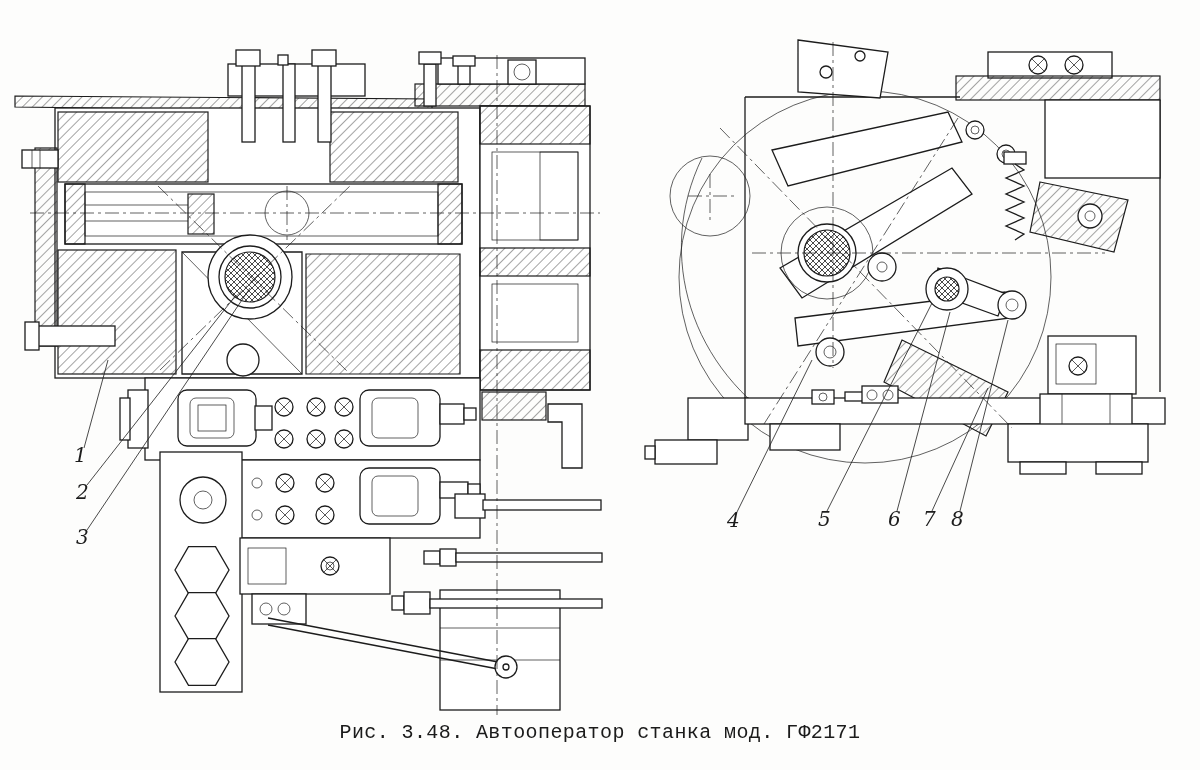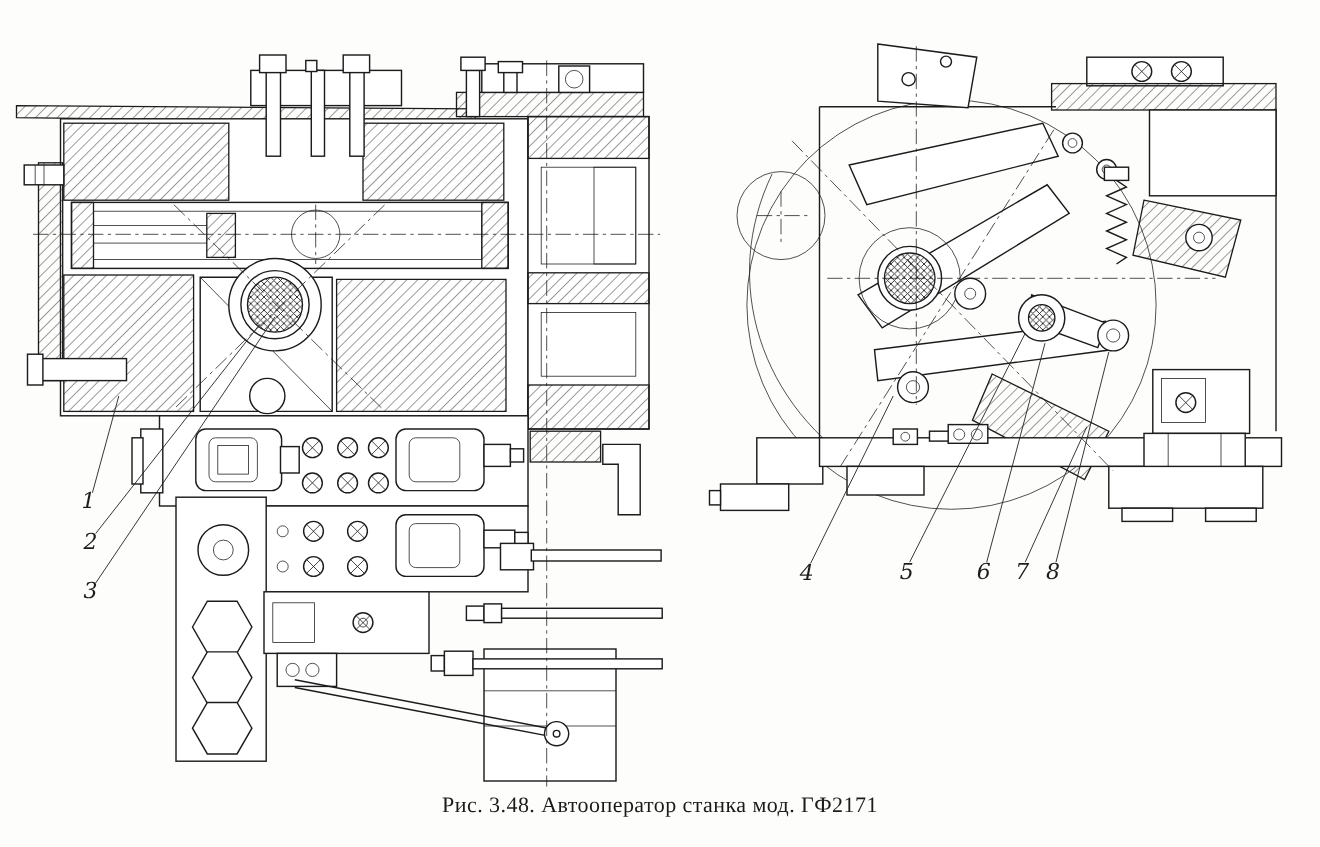--- a/index.html
+++ b/index.html
@@ -15,21 +15,21 @@
   .cl    { fill:none; stroke:var(--line); stroke-width:0.7; stroke-dasharray:14 4 3 4; }
   .hatch { fill:url(#hatch); stroke:var(--line); stroke-width:1.2; }
   .xhatch{ fill:url(#xhatch); stroke:var(--line); stroke-width:1.2; }
   .leader{ fill:none; stroke:var(--line); stroke-width:0.8; }
   .patline { stroke:var(--line); stroke-width:0.8; fill:none; }
   .callout { font:italic 20px "DejaVu Serif", serif; fill:var(--line); }
 
   .caption {
     position:absolute; top:721px; left:0; width:1200px;
     text-align:center; font-size:20px; color:#1b1b1b; letter-spacing:0.4px;
-    font-family:Liberation Serif, serif;
+    font-family:Liberation Mono, monospace;
   }
 </style>
 </head>
 <body>
 
 <div class="stage">
 <svg width="1200" height="770" viewBox="0 0 1200 770">
   <defs>
     <pattern id="hatch" width="7" height="7" patternUnits="userSpaceOnUse" patternTransform="rotate(45)">
       <line x1="0" y1="0" x2="0" y2="7" class="patline"></line>

